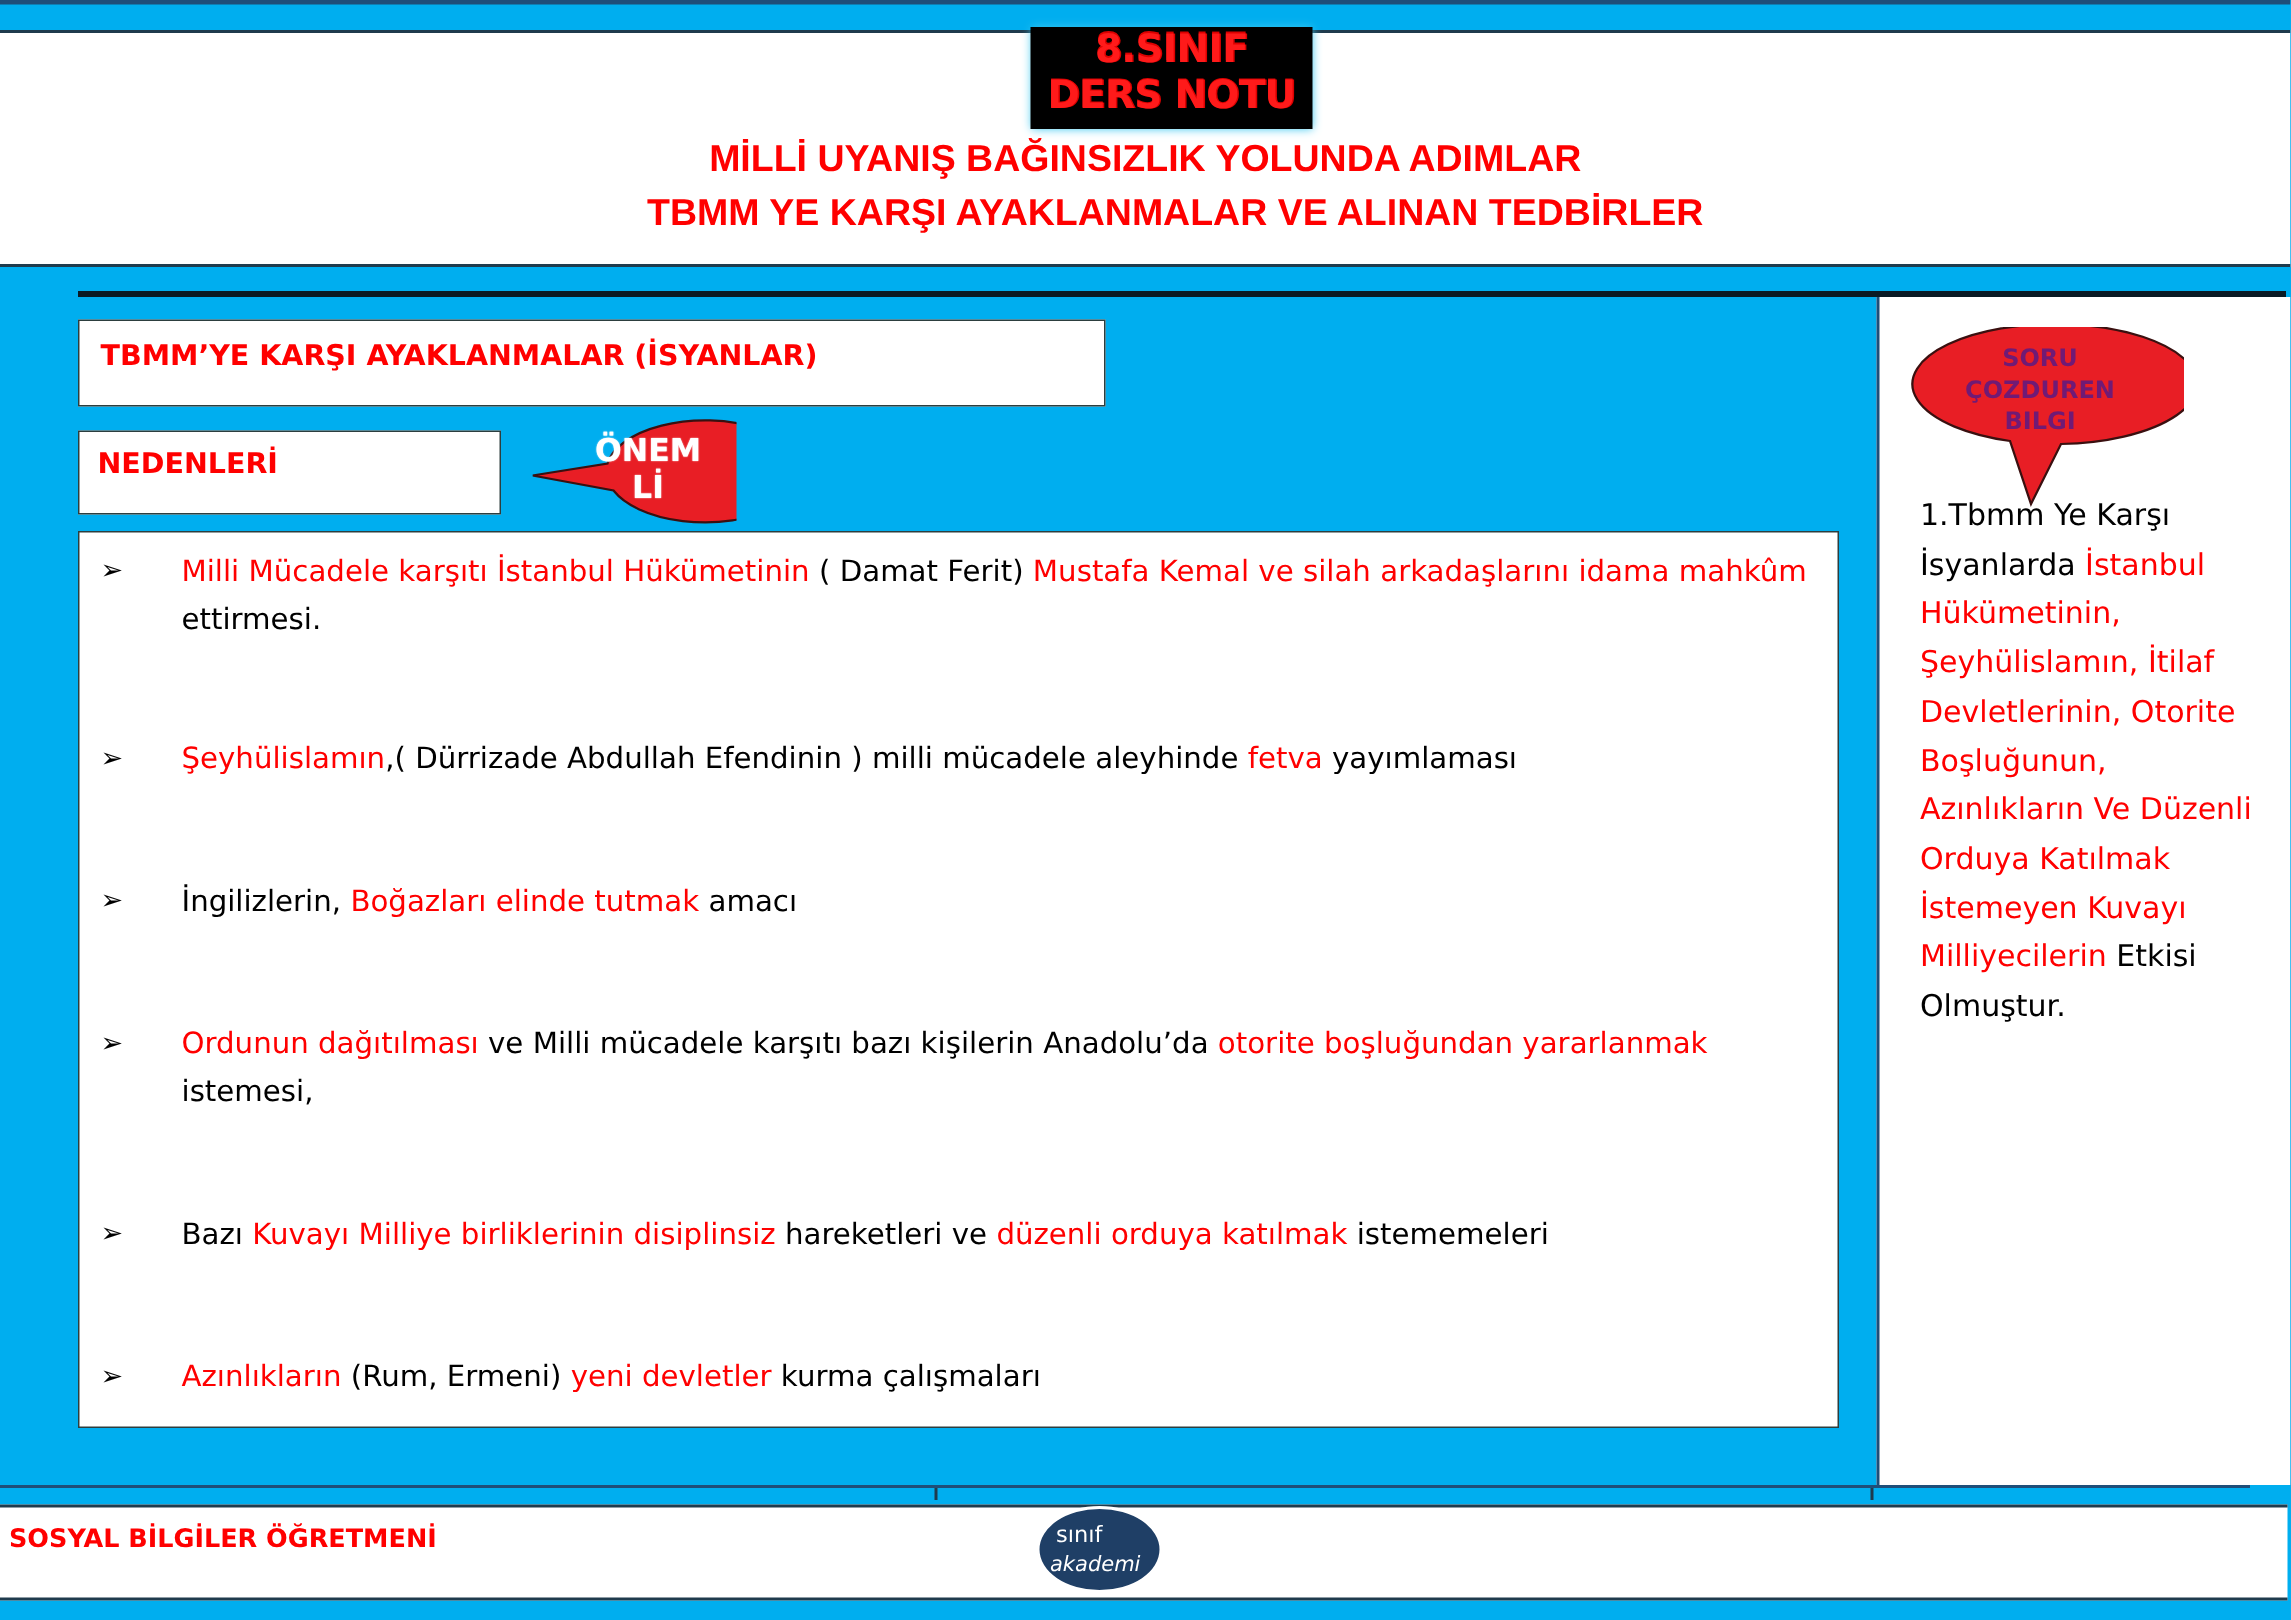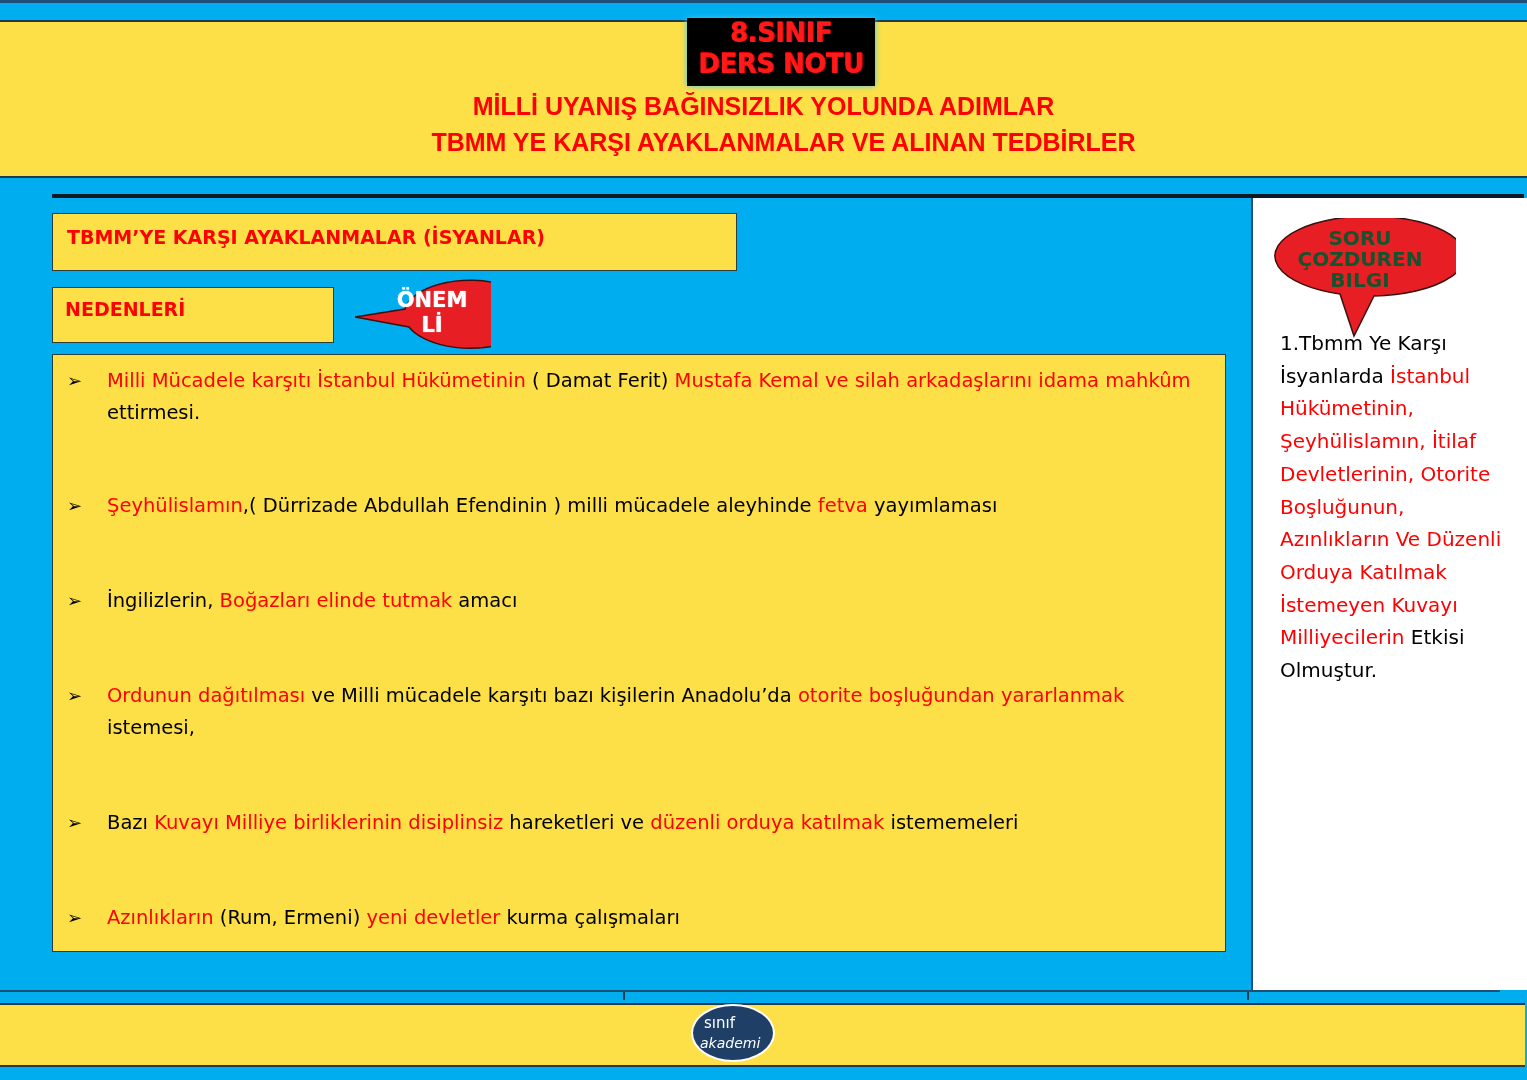--- a/index.html
+++ b/index.html
@@ -1,19 +1,19 @@
 <!DOCTYPE html>
 <html><head>
 <meta charset="utf-8">
 <style>
   * { box-sizing: border-box; margin: 0; padding: 0; }
   html, body { width: 1527px; height: 1080px; overflow: hidden; }
   body { background: #00aeef; position: relative; font-family: "DejaVu Sans", sans-serif; }
   .abs { position: absolute; }
-  .yellow { background: #fde047; }
+  .yellow { background: #ffffff; }
   .red { color: #ff0000; }
   .dark { color: #000; }
 
   
   #top-line { left:0; top:0; width:1527px; height:3px; background:#1f4e79; }
   #header-band { left:0; top:20px; width:1527px; height:158px; border-top:2px solid #1f3b4d; border-bottom:2px solid #1f3b4d; }
   #badge { left:687px; top:18px; width:188px; height:68px; background:#000000;
     box-shadow: 0 0 6px #3cc8f0; text-align:center; }
   #badge div { font-family:"DejaVu Sans", sans-serif; font-weight:bold; color:#ff1a1a;
     font-size:26px; line-height:31px; letter-spacing:-0.5px;
@@ -33,26 +33,26 @@
   #reasons-box { left:52px; top:287px; width:282px; height:56px; }
   #reasons-title { left:12px; top:10px; font-weight:bold; font-size:19px; color:#ff0000; }
 
   #onemli-bubble { left:355px; top:279px; width:136px; height:72px; }
   #onemli-text { left:392px; top:288px; width:80px; text-align:center; color:#fff; font-weight:bold;
     font-size:21px; line-height:25px; text-shadow:0 0 1px #fff; }
 
   #content-box { left:52px; top:354px; width:1174px; height:598px; }
   .bullet { position:absolute; left:14px; width:1140px; font-family:"DejaVu Sans", sans-serif; font-size:19.5px; line-height:32px; }
   .bullet .arrow { position:absolute; left:0; top:0; width:20px; font-size:18px; color:#000; }
-  .bullet .txt { display:block; margin-left:40px; }
+  .bullet .txt { display:block; margin-left:54px; }
 
   
   #right-panel { left:1251px; top:198px; width:276px; height:792px; background:#fff; border-left:2px solid #1f4e79; }
   #soru-bubble { left:1262px; top:218px; width:194px; height:120px; }
-  #soru-text { left:1290px; top:228px; width:140px; text-align:center; color:#14532d; font-weight:bold; font-size:20px; line-height:21px; }
+  #soru-text { left:1290px; top:228px; width:140px; text-align:center; color:#701a75; font-weight:bold; font-size:16px; line-height:21px; }
   #right-text { left:1280px; top:327px; width:240px; font-size:20px; line-height:32.7px; }
 
   
   #footer-line { left:0; top:990px; width:1500px; height:2px; background:#1f4e79; }
   #footer-band { left:0; top:1003px; width:1525px; height:64px; border-top:2px solid #1f3b4d; border-bottom:2px solid #1f3b4d; }
   #footer-name { left:6px; top:1013px; font-weight:bold; font-size:17px; color:#ff0000; line-height:26px; }
   #logo { left:691px; top:1004px; width:84px; height:58px; border-radius:50%; background:#1f3f66; border:2px solid #fff; }
   #logo-t1 { left:704px; top:1014px; color:#fff; font-size:15px; font-family:"DejaVu Sans", sans-serif; }
   #logo-t2 { left:700px; top:1035px; color:#fff; font-size:14px; font-style:italic; }
   #tick1 { left:623px; top:992px; width:2px; height:8px; background:#1f3b4d; }
@@ -139,16 +139,17 @@
 </div>
 <div class="abs" id="right-text">
   <span class="dark">1.Tbmm Ye Karşı İsyanlarda </span><span class="red">İstanbul Hükümetinin, Şeyhülislamın, İtilaf Devletlerinin, Otorite Boşluğunun, Azınlıkların Ve Düzenli Orduya Katılmak İstemeyen Kuvayı Milliyecilerin</span><span class="dark"> Etkisi Olmuştur.</span>
 </div>
 
 <div class="abs" id="footer-line"></div>
 <div class="abs" id="tick1"></div>
 <div class="abs" id="tick2"></div>
 <div class="abs yellow" id="footer-band"></div>
 <div class="abs" id="footer-name">
+  <div>SOSYAL BİLGİLER ÖĞRETMENİ</div>
 </div>
 <div class="abs" id="logo"></div>
 <div class="abs" id="logo-t1">sınıf</div>
 <div class="abs" id="logo-t2">akademi</div>
 
 </body></html>

